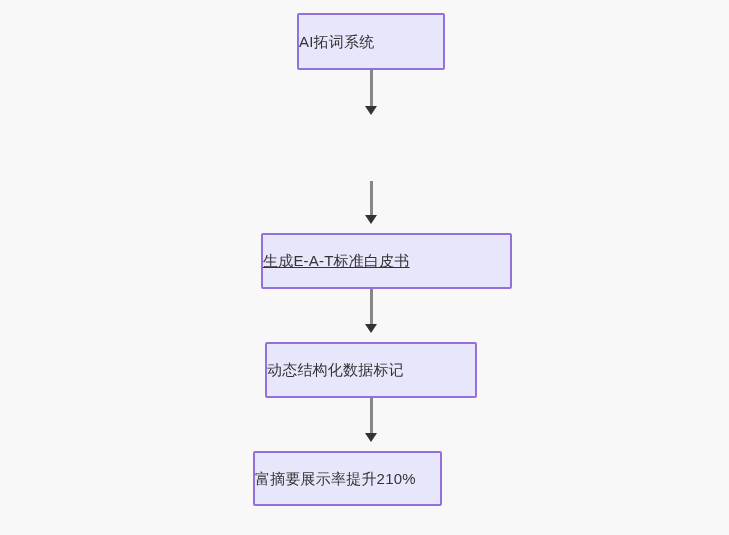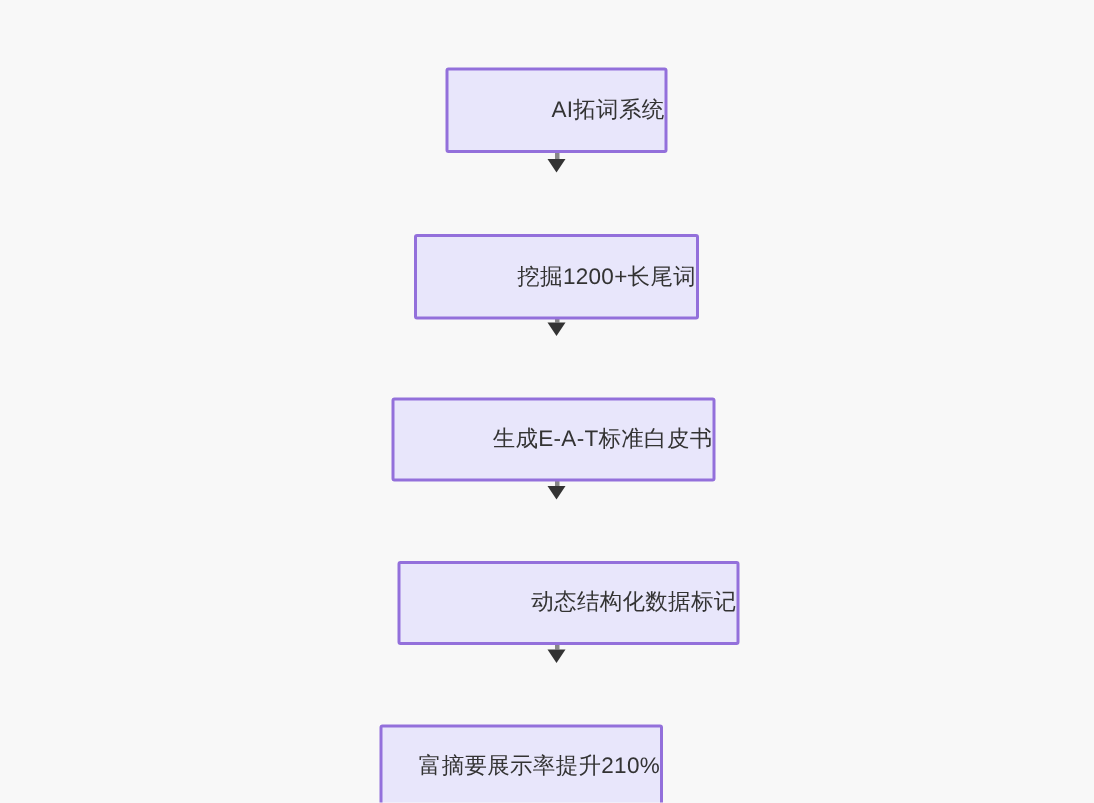--- a/index.html
+++ b/index.html
@@ -19,27 +19,26 @@
     height: 535px;
   }
   .node {
     position: absolute;
     box-sizing: border-box;
     background: #e8e6fb;
     border: 2px solid #9370db;
     border-radius: 2px;
     display: flex;
     align-items: center;
-    justify-content: flex-end;
+    justify-content: flex-start;
     color: #333333;
     font-size: 15px;
     line-height: 1.2;
     letter-spacing: 0.2px;
     white-space: nowrap;
-    margin-top: 32px;
   }
   .node-label {
     display: block;
   }
   .connector {
     position: absolute;
     width: 3px;
     background: #888888;
   }
   .arrowhead {
@@ -65,29 +64,26 @@
   <div class="connector" style="left:370px; top:289px; height:35px;"></div>
   <div class="arrowhead" style="left:365px; top:324px;"></div>
 
   <div class="connector" style="left:370px; top:398px; height:35px;"></div>
   <div class="arrowhead" style="left:365px; top:433px;"></div>
 
   <div class="node" style="left:297px; top:13px; width:148px; height:57px;">
     <span class="node-label">AI拓词系统</span>
   </div>
 
-  <div class="node" style="left:276px; top:124px; width:190px; height:57px;">
-    <span class="node-label">挖掘1200+长尾词</span>
-  </div>
 
-  <div class="node" style="left:261px; top:233px; width:216px; height:56px;">
+  <div class="node" style="left:261px; top:233px; width:251px; height:56px;text-decoration:underline;">
     <span class="node-label">生成E-A-T标准白皮书</span>
   </div>
 
-  <div class="node" style="left:265px; top:342px; width:228px; height:56px;">
+  <div class="node" style="left:265px; top:342px; width:212px; height:56px;">
     <span class="node-label">动态结构化数据标记</span>
   </div>
 
   <div class="node" style="left:253px; top:451px; width:189px; height:55px;">
     <span class="node-label">富摘要展示率提升210%</span>
   </div>
 
 </div>
 
 </body></html>

